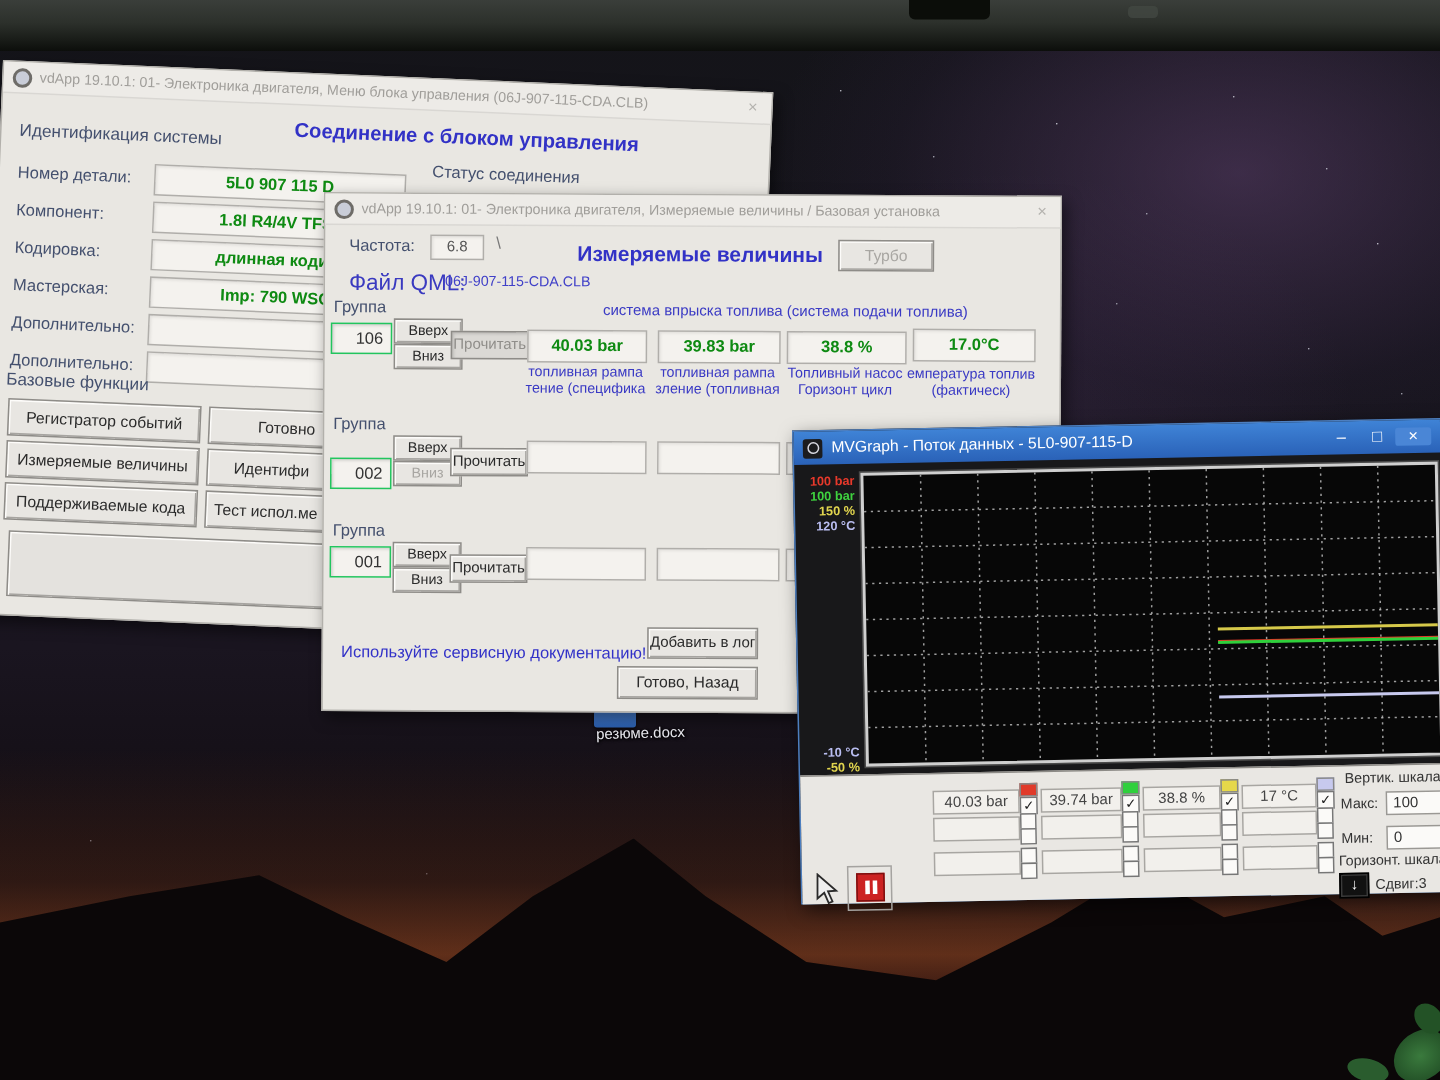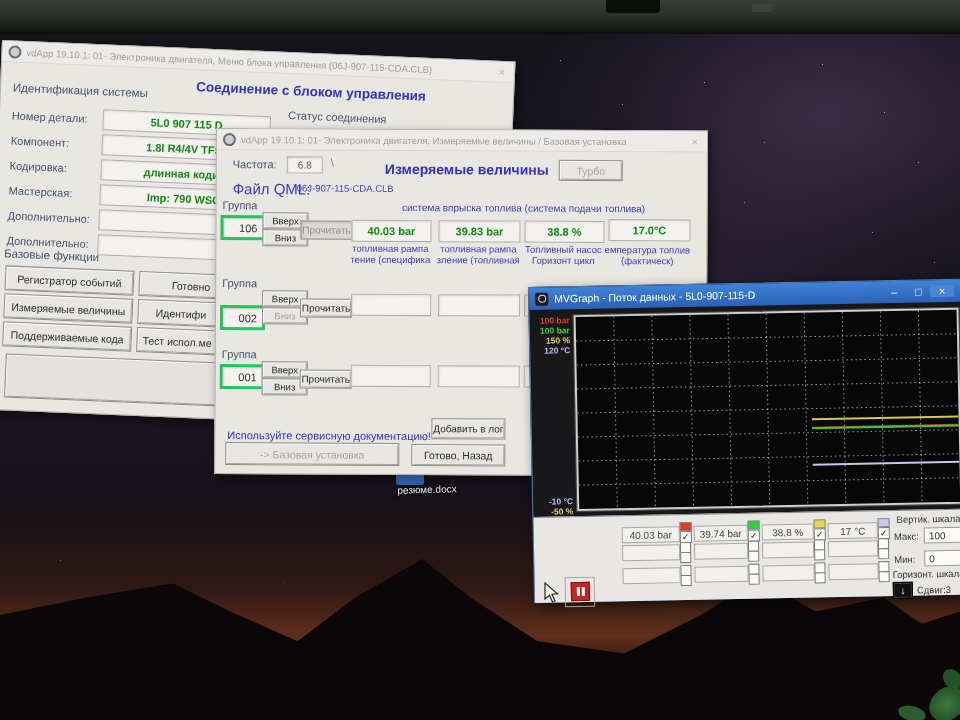--- a/index.html
+++ b/index.html
@@ -61,21 +61,21 @@
   .btn{position:absolute;background:#e8e6e2;border:1px solid #8e8c88;color:#2b2b2b;
     box-shadow:inset 1px 1px 0 #fdfcfa,inset -1px -1px 0 #a6a4a0;
     display:flex;align-items:center;justify-content:center;font-size:10.5px;white-space:nowrap;}
   .btn.dis{color:#a8a6a2;}
   .btn.pressed{background:#dbd9d5;color:#908e8a;box-shadow:inset 1px 1px 2px rgba(0,0,0,.15);}
 
   
   #win1{left:2px;top:40px;width:512px;height:368px;transform:rotate(2.4deg);z-index:2;}
   
   #win2{left:216px;top:128px;width:490px;height:344px;transform:rotate(0.3deg);z-index:3;}
-  .grp-num{position:absolute;width:34px;height:19px;background:#f4f2ee;border:3px solid #22c55e;
+  .grp-num{position:absolute;width:34px;height:19px;background:#f4f2ee;border:1px solid #22c55e;
     box-shadow:inset 1px 1px 2px rgba(0,0,0,.15);display:flex;align-items:center;justify-content:flex-end;
     padding-right:5px;font-size:11px;color:#333;}
   .updown{width:44px;height:15px;font-size:9.5px;}
   .vlabel{position:absolute;color:#3a3ac4;font-size:9.5px;line-height:11px;text-align:center;white-space:nowrap;overflow:hidden;}
 
   
   #mvg{left:528px;top:287px;width:431px;height:314px;transform:rotate(-1.1deg);z-index:4;
     background:#18181a;border:1px solid #4d7fc0;}
   #mvg-title{position:absolute;left:0;top:0;right:0;height:22px;display:flex;align-items:center;
     padding:0 6px;background:linear-gradient(180deg,#3f83d6,#2a62b8);color:#fff;font-size:10.5px;}
@@ -247,21 +247,20 @@
     <div class="btn updown" style="left:46px;top:232px;">Вверх</div>
     <div class="btn updown" style="left:46px;top:249px;">Вниз</div>
     <div class="btn" style="left:84px;top:240px;width:50px;height:17px;font-size:10px;">Прочитать</div>
     <div class="fbox" style="left:135px;top:235px;width:78px;height:20px;"></div>
     <div class="fbox" style="left:222px;top:235px;width:80px;height:20px;"></div>
     <div class="fbox" style="left:308px;top:235px;width:78px;height:20px;"></div>
     <div class="fbox" style="left:392px;top:235px;width:80px;height:20px;"></div>
 
     <div class="abs" style="left:12px;top:300px;color:#3232c8;font-size:11px;">Используйте сервисную документацию!</div>
     <div class="btn" style="left:216px;top:288px;width:72px;height:19px;font-size:10px;">Добавить в лог</div>
-    <div class="btn dis" style="left:10px;top:313px;width:172px;height:21px;">-&gt; Базовая установка</div>
     <div class="btn" style="left:196px;top:314px;width:92px;height:20px;font-size:10.5px;">Готово, Назад</div>
   </div>
 
   <div class="abs" id="mvg" style="transform-origin:0 0;box-shadow:3px 4px 12px rgba(0,0,0,.55);">
     <div id="mvg-title">
       <span class="ico">
           <i></i>
         </span>
       <span style="flex:1;white-space:nowrap;overflow:hidden;">MVGraph - Поток данных  -  5L0-907-115-D</span>
       <span class="wbtn">–</span>

